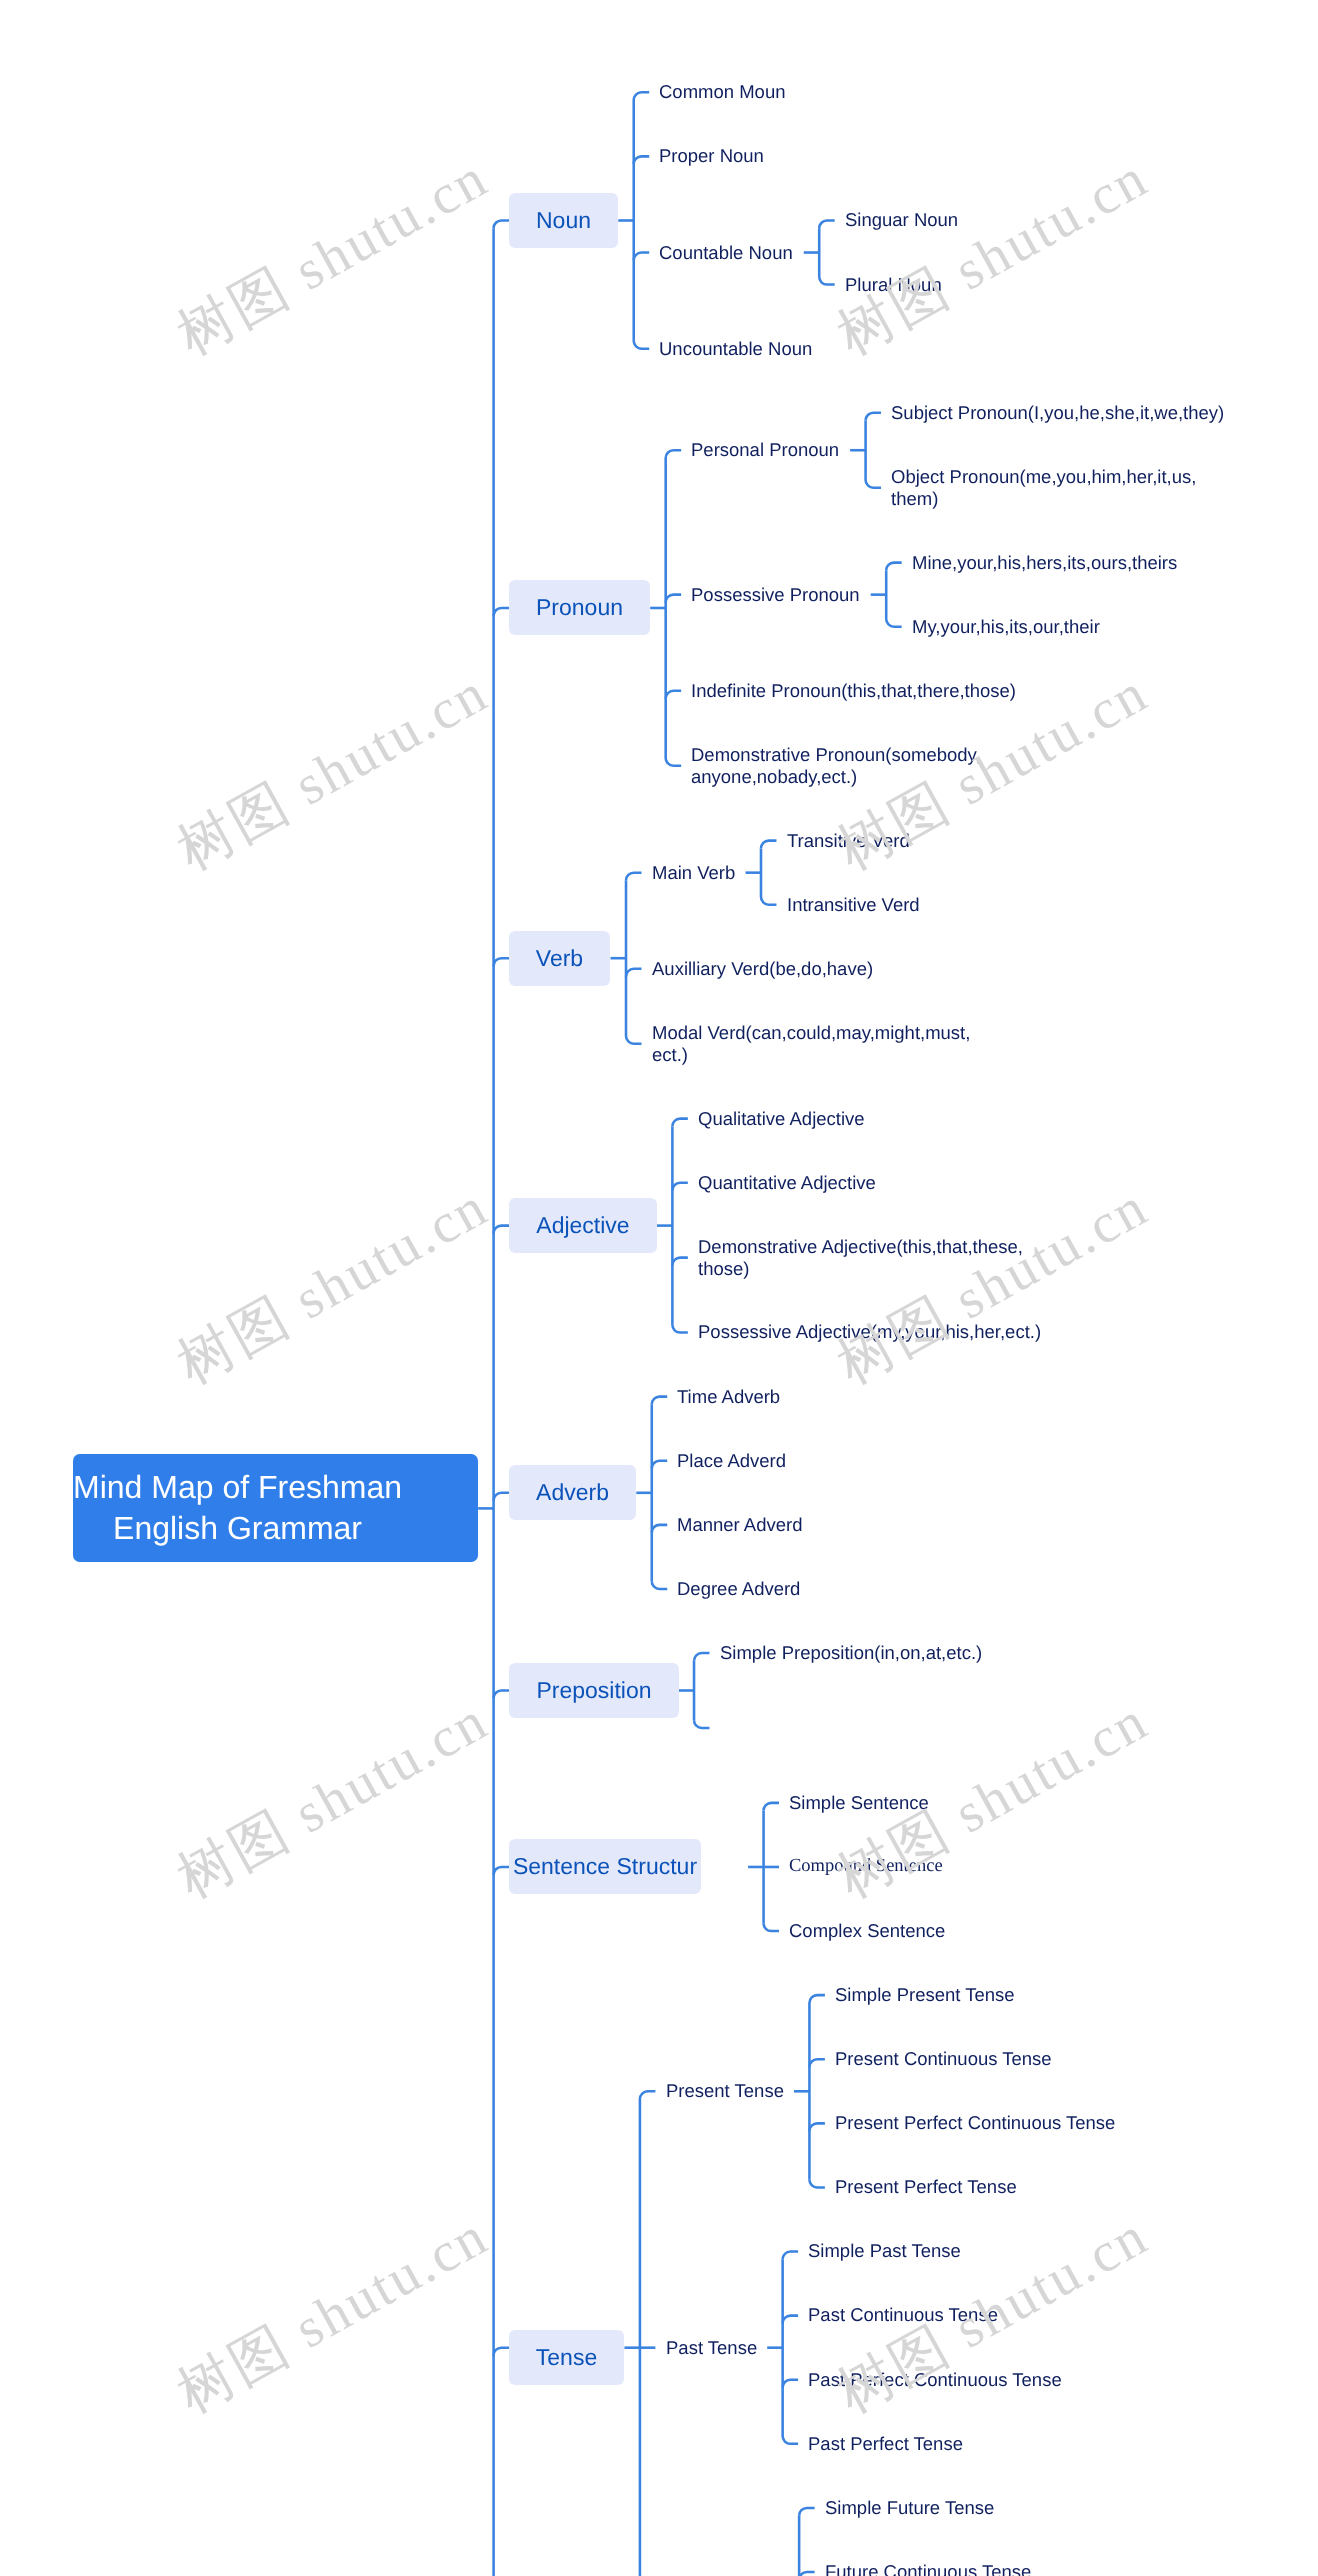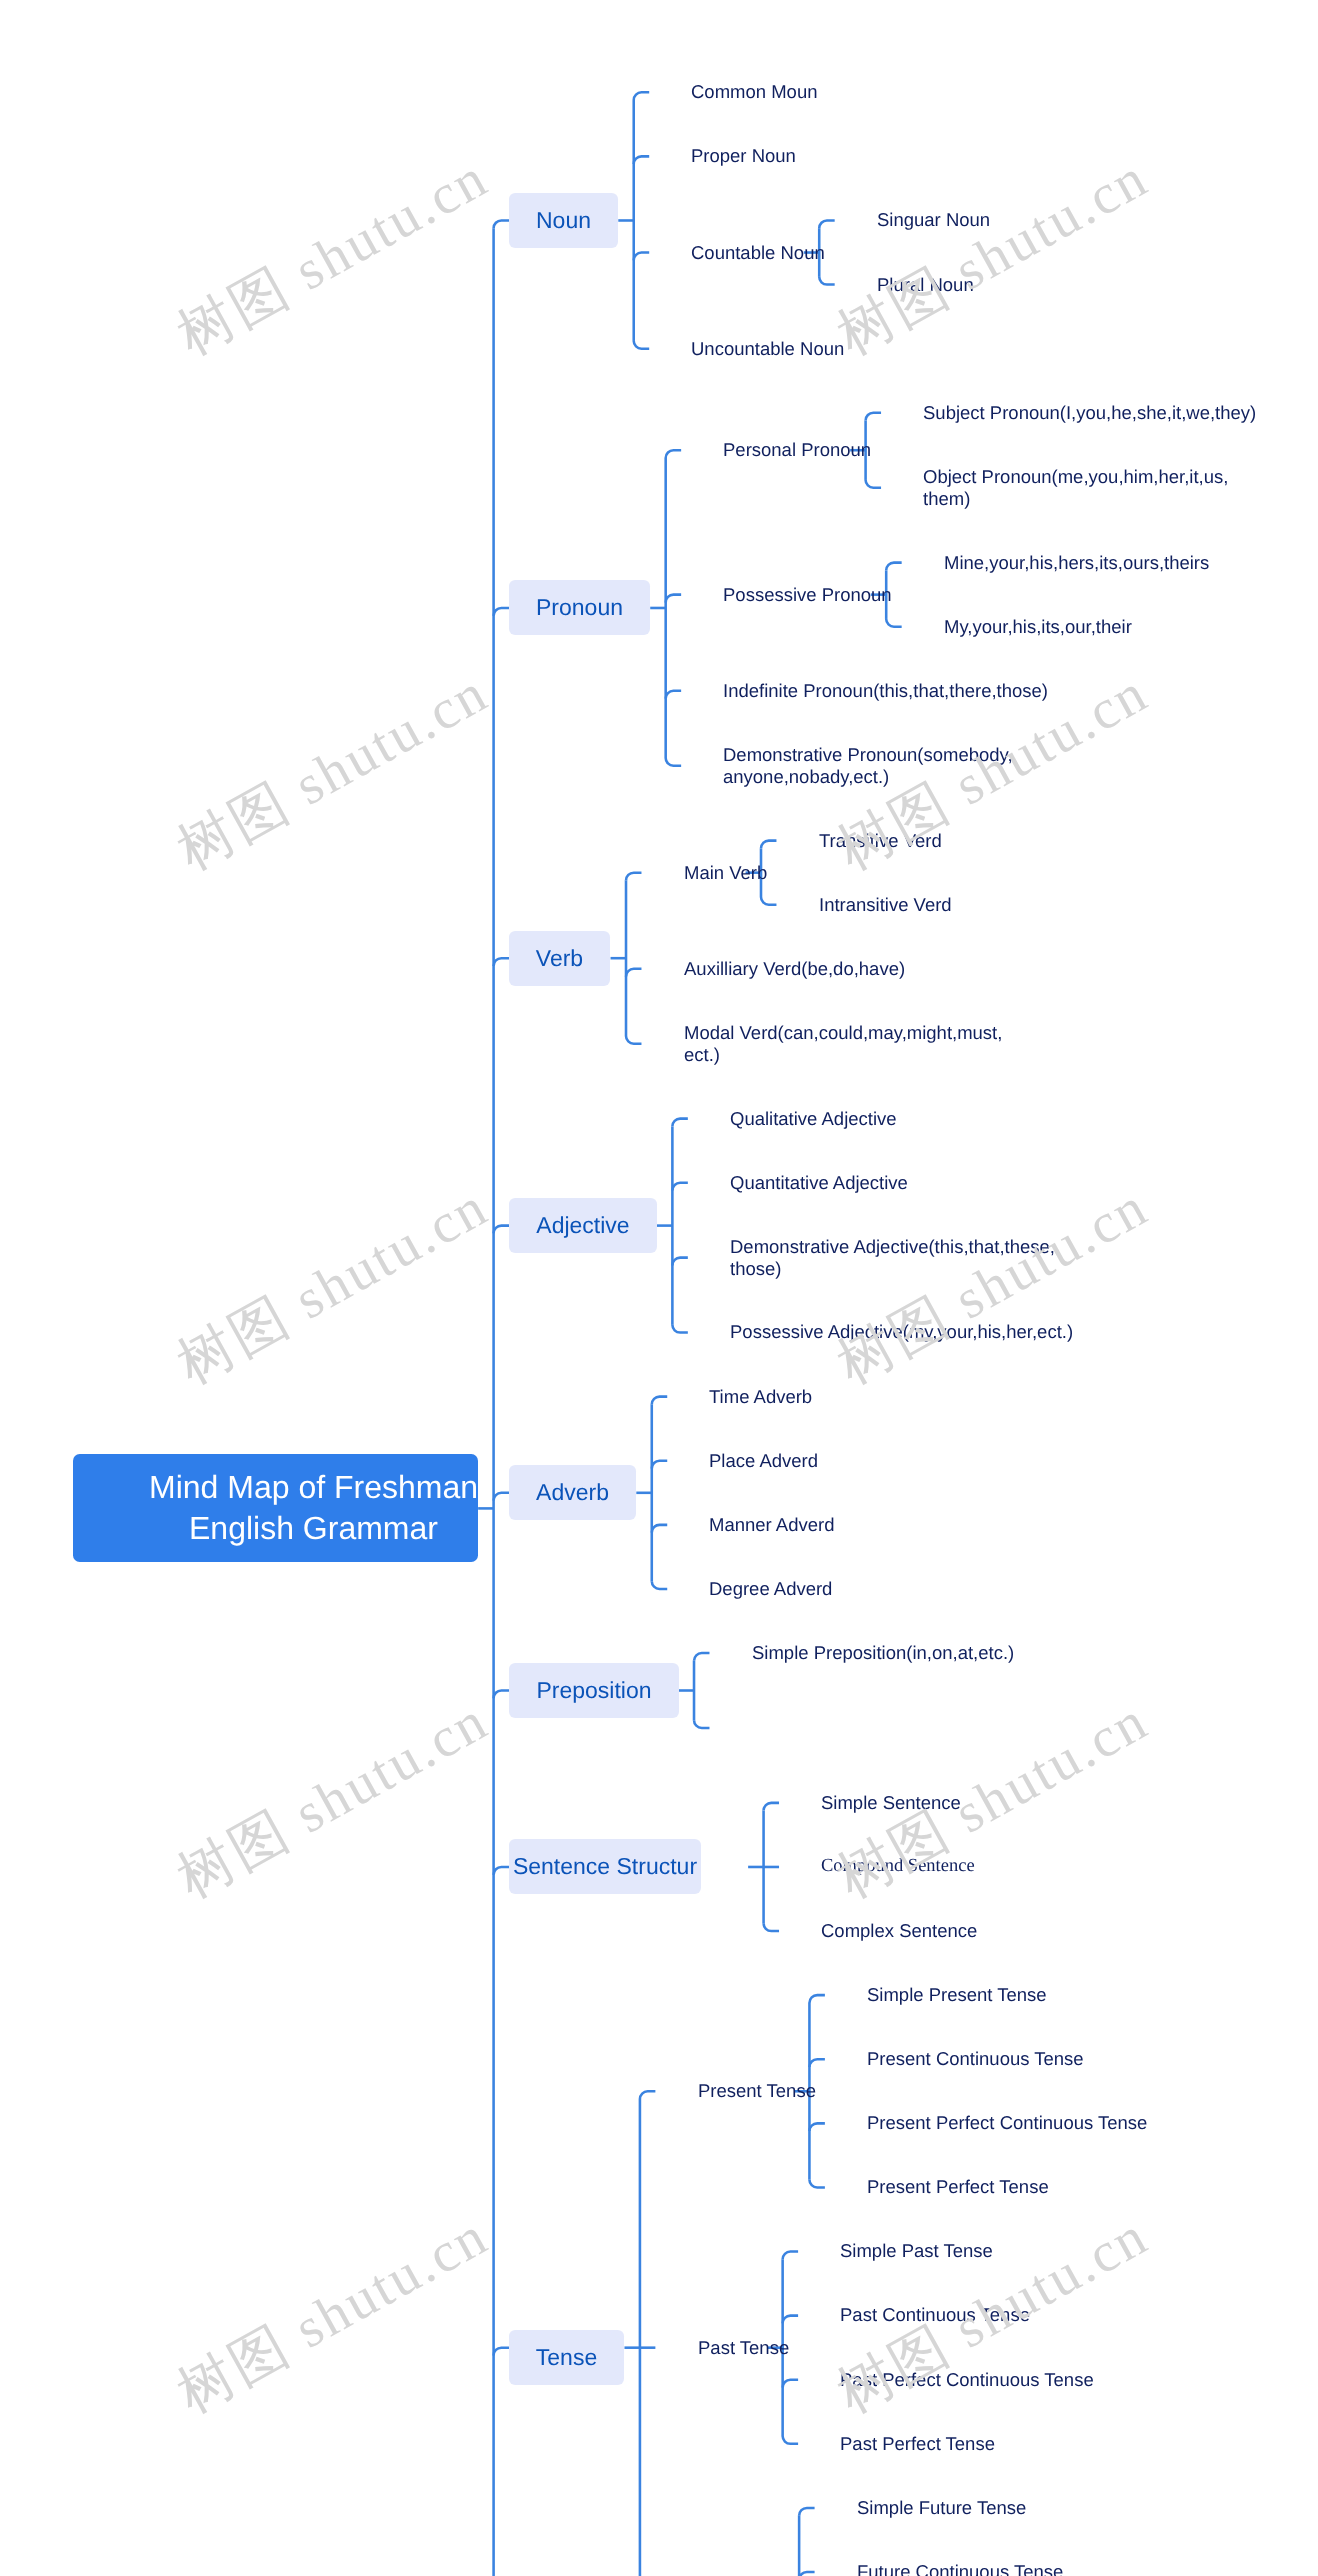--- a/index.html
+++ b/index.html
@@ -7,25 +7,25 @@
   body{width:1319px;height:2921px;position:relative;overflow:hidden;
        font-family:"Liberation Sans",sans-serif;
        -webkit-font-smoothing:antialiased;text-rendering:geometricPrecision;}
   #watermarks{position:absolute;left:0;top:0;width:1319px;height:2921px;overflow:hidden;z-index:3;}
   .wm{position:absolute;white-space:nowrap;color:#d6d6d6;font-family:"Liberation Serif",serif;
       font-size:56px;letter-spacing:2.7px;transform-origin:50% 50%;}
   #canvas{position:absolute;left:0;top:0;width:1319px;height:2921px;z-index:1;}
   #nodes{position:absolute;left:0;top:0;width:1319px;height:2921px;z-index:2;}
   .node{position:absolute;box-sizing:border-box;}
   .node-root{background:#2f7eea;border-radius:6.7px;color:#ffffff;font-size:32px;line-height:41px;
-             text-align:center;display:flex;align-items:center;justify-content:flex-end;}
+             text-align:center;display:flex;align-items:center;justify-content:flex-start;}
   .node-l1{background:#e3e8fb;border-radius:6.2px;color:#0b53b8;font-size:23px;line-height:29px;
            text-align:center;display:flex;align-items:center;justify-content:center;}
   .node-leaf{color:#10205e;font-size:18.5px;line-height:21.6px;display:flex;align-items:center;white-space:pre;}
-  .node-leaf>div>div{white-space:pre;margin-left:32px;}
+  .node-leaf>div>div{white-space:pre;}
   .node-l1 span{white-space:pre;}
   .node-root div{white-space:pre;}
 </style>
 </head>
 <body>
 
 <div id="watermarks">
     <div class="wm" style="left: 333px; top: 257px; transform: translate(-50%, -50%) rotate(-29deg); transform-origin: 50% 50%;">树图 shutu.cn</div>
     <div class="wm" style="left: 993px; top: 257px; transform: translate(-50%, -50%) rotate(-29deg); transform-origin: 50% 50%;">树图 shutu.cn</div>
     <div class="wm" style="left: 333px; top: 772px; transform: translate(-50%, -50%) rotate(-29deg); transform-origin: 50% 50%;">树图 shutu.cn</div>

